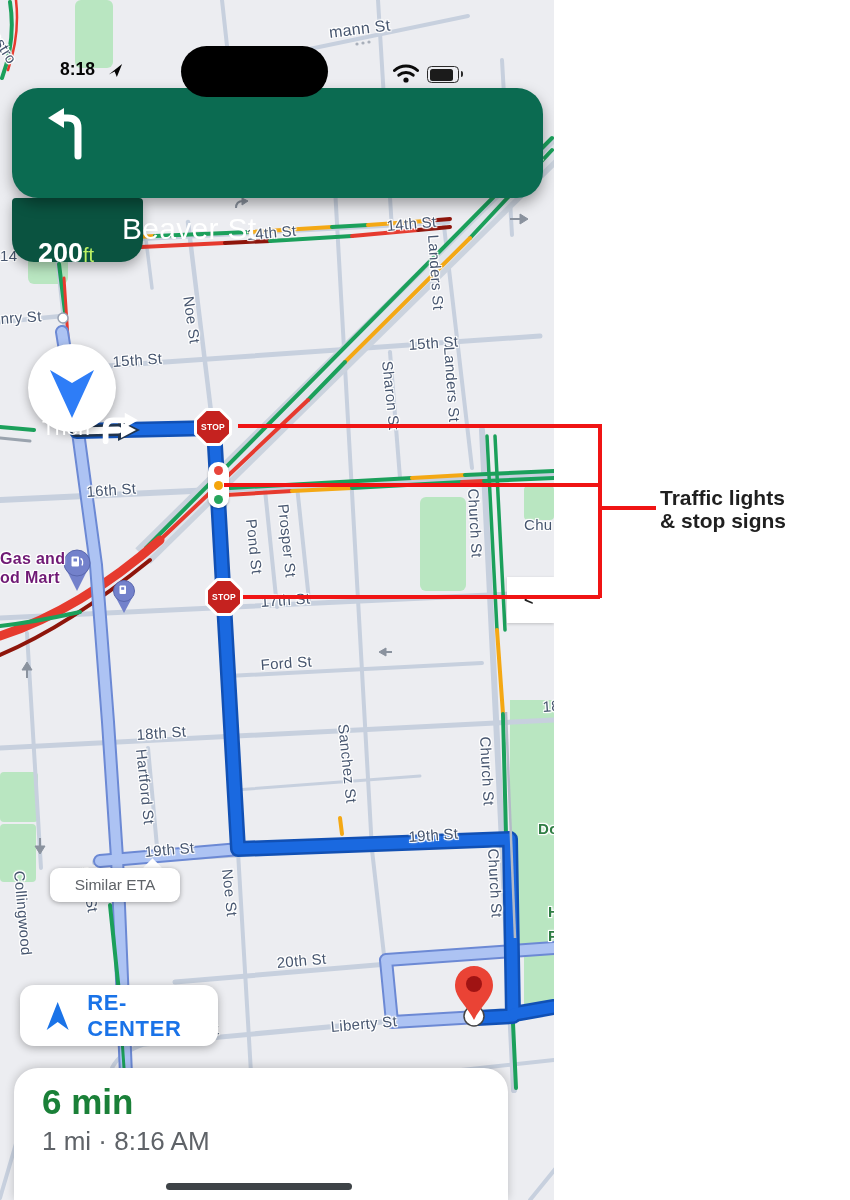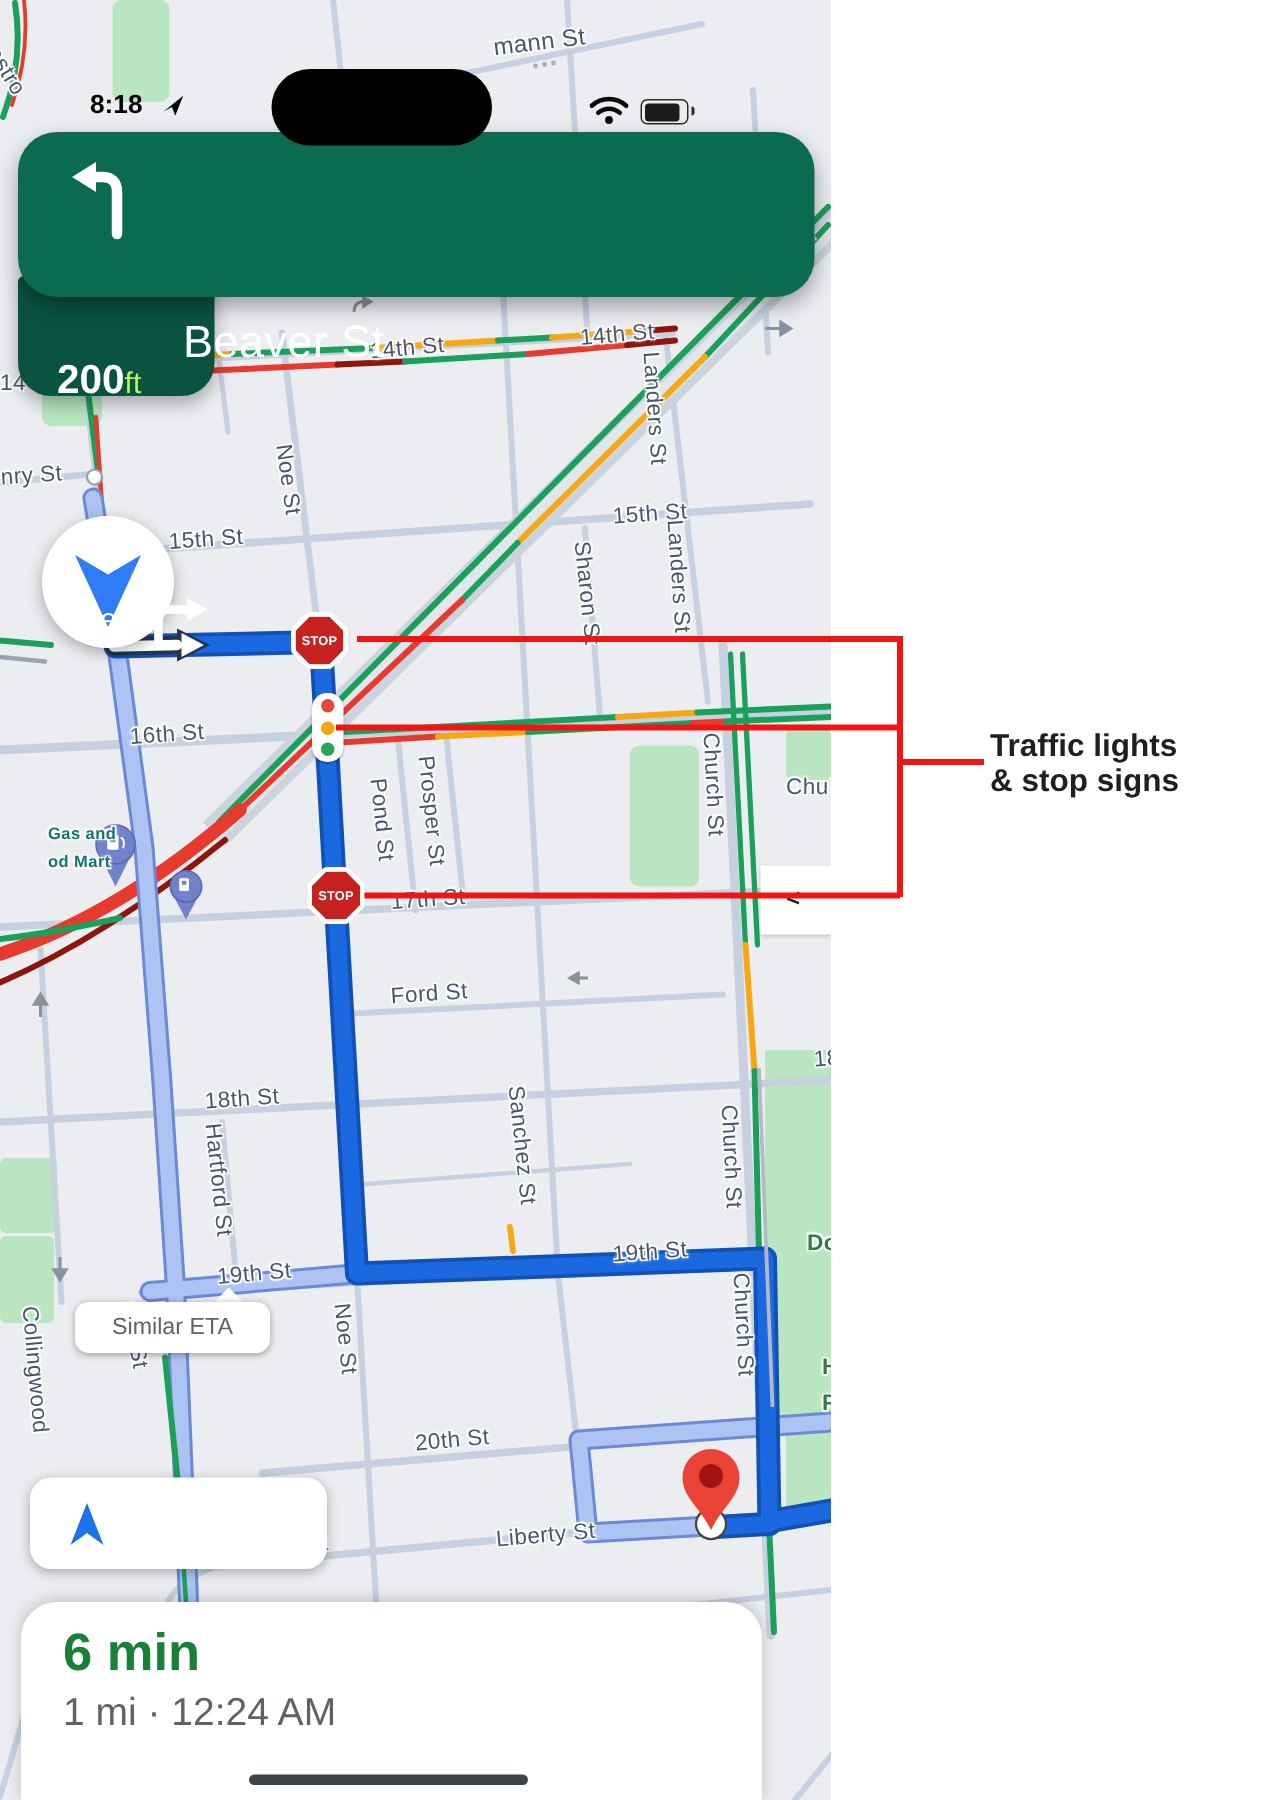--- a/index.html
+++ b/index.html
@@ -5,21 +5,21 @@
   html,body{margin:0;padding:0;background:#fff;}
   #canvas{position:relative;width:850px;height:1200px;background:#ffffff;overflow:hidden;
           font-family:"Liberation Sans",sans-serif;}
   #phone{position:absolute;left:0;top:0;width:554px;height:1200px;background:#ECEDF1;overflow:hidden;}
   #map-svg{position:absolute;left:0;top:0;z-index:1;}
   
   #map-labels{position:absolute;left:0;top:0;width:554px;height:1200px;z-index:5;pointer-events:none;}
   .mlabel{position:absolute;font-size:15px;color:#47566F;font-weight:500;letter-spacing:.3px;
      white-space:nowrap;transform-origin:left top;
      text-shadow:-1px -1px 0 #fff,1px -1px 0 #fff,-1px 1px 0 #fff,1px 1px 0 #fff,0 0 3px #fff,0 0 3px #fff;}
-  .mlabel.poi{color:#0f766e;font-weight:700;font-size:11px;padding-left:32px;}
+  .mlabel.poi{color:#701a75;font-weight:700;font-size:16px;}
   .mlabel.grn{color:#2F7D44;font-weight:700;}
   
   .stop{position:absolute;width:38px;height:38px;z-index:9;background:#fff;
         clip-path:polygon(30% 0,70% 0,100% 30%,100% 70%,70% 100%,30% 100%,0 70%,0 30%);border-radius:14px;}
   .stop-in{position:absolute;inset:3px;background:#C5221F;display:flex;align-items:center;justify-content:center;
         clip-path:polygon(30% 0,70% 0,100% 30%,100% 70%,70% 100%,30% 100%,0 70%,0 30%);
         color:#fff;font-size:8.5px;font-weight:700;letter-spacing:.2px;}
   #traffic-light{position:absolute;left:208px;top:462px;width:21px;height:46px;background:#fff;border-radius:10px;
         z-index:9;box-shadow:0 1px 2px rgba(0,0,0,.3);display:flex;flex-direction:column;align-items:center;
         justify-content:space-between;padding:4px 0;box-sizing:border-box;}
@@ -36,21 +36,21 @@
   #recenter span{color:#1A73E8;font-size:22px;font-weight:700;letter-spacing:.6px;margin-left:16px;}
   #side-panel{position:absolute;left:507px;top:577px;width:47px;height:46px;background:#fff;z-index:10;
         box-shadow:0 1px 3px rgba(0,0,0,.2);display:flex;align-items:center;}
   #side-panel span{color:#222;font-size:16px;font-weight:600;margin-left:17px;}
   
   #banner{position:absolute;left:12px;top:88px;width:531px;height:110px;background:#0B6B51;border-radius:26px;z-index:30;
         box-shadow:0 6px 14px rgba(0,0,0,.35);}
   #banner .street{position:absolute;left:110px;top:124px;color:#fff;font-size:30px;letter-spacing:.3px;font-weight:400;}
   #banner .dist{position:absolute;left:26px;top:150px;color:#fff;font-size:27px;font-weight:700;}
   #banner .dist em{font-style:normal;font-weight:400;font-size:20px;color:#bef264;}
-  #then-box{position:absolute;left:12px;top:184px;width:131px;height:80px;background:#0A5340;z-index:29;
+  #then-box{position:absolute;left:12px;top:198px;width:131px;height:64px;background:#0A5340;z-index:29;
         border-radius:4px 4px 22px 22px;box-shadow:0 5px 12px rgba(0,0,0,.3);}
   #then-box .then-label{position:absolute;left:30px;top:218px;color:#fff;font-size:21px;}
   
   #statusbar{position:absolute;left:0;top:0;width:554px;height:62px;z-index:35;margin-top:35px;}
   #sb-time{position:absolute;left:60px;top:24px;font-size:17.5px;font-weight:700;color:#050505;}
   #island{position:absolute;left:181px;top:11px;width:147px;height:51px;background:#000;border-radius:26px;}
   #battery{position:absolute;left:427px;top:31px;width:30px;height:15px;border:1.5px solid #2a2a2a;border-radius:4.5px;}
   #battery .fill{position:absolute;left:1.5px;top:1.5px;bottom:1.5px;width:23px;background:#1b1b1b;border-radius:2.5px;}
   #battery .tip{position:absolute;right:-5px;top:4px;width:2.5px;height:6px;background:#2a2a2a;border-radius:0 2px 2px 0;}
   
@@ -302,20 +302,21 @@
     </div>
 
     <div id="side-panel">
       <span>&lt;</span>
     </div>
 
     <div id="recenter">
       <svg width="28" height="32" viewBox="0 0 26 32" style="margin-left:24px">
         <polygon points="13,2 2,30 13,22 24,30" fill="#1A73E8"></polygon>
       </svg>
+      <span>RE-CENTER</span>
     </div>
 
     <div id="banner">
       <svg width="48" height="56" viewBox="0 0 48 56" style="position:absolute;left:32px;top:16px">
         <path d="M34,52 V24 Q34,14 24,14 H18" stroke="#fff" stroke-width="7" fill="none" stroke-linecap="round"></path>
         <polygon points="20,4 4,14 20,24" fill="#fff"></polygon>
       </svg>
       <div class="dist">
         <span>200</span><em>ft</em>
       </div>
@@ -341,21 +342,21 @@
         <circle cx="13" cy="16" r="2.6" fill="#0b0b0b"></circle>
       </svg>
       <div id="battery">
         <div class="fill"></div>
         <div class="tip"></div>
       </div>
     </div>
 
     <div id="sheet">
       <div class="eta">6 min</div>
-      <div class="detail">1 mi · 12:24 AM</div>
+      <div class="detail">1 mi · 8:16 AM</div>
     </div>
     <div id="home-indicator"></div>
   </div>
 
   <div class="ann" style="left:238px;top:424px;width:362px;height:3.5px"></div>
   <div class="ann" style="left:224px;top:483px;width:376px;height:3.5px"></div>
   <div class="ann" style="left:243px;top:595px;width:357px;height:3.5px"></div>
   <div class="ann" style="left:598px;top:424px;width:3.5px;height:174px"></div>
   <div class="ann" style="left:598px;top:506px;width:58px;height:3.5px"></div>
   <div id="ann-text">

